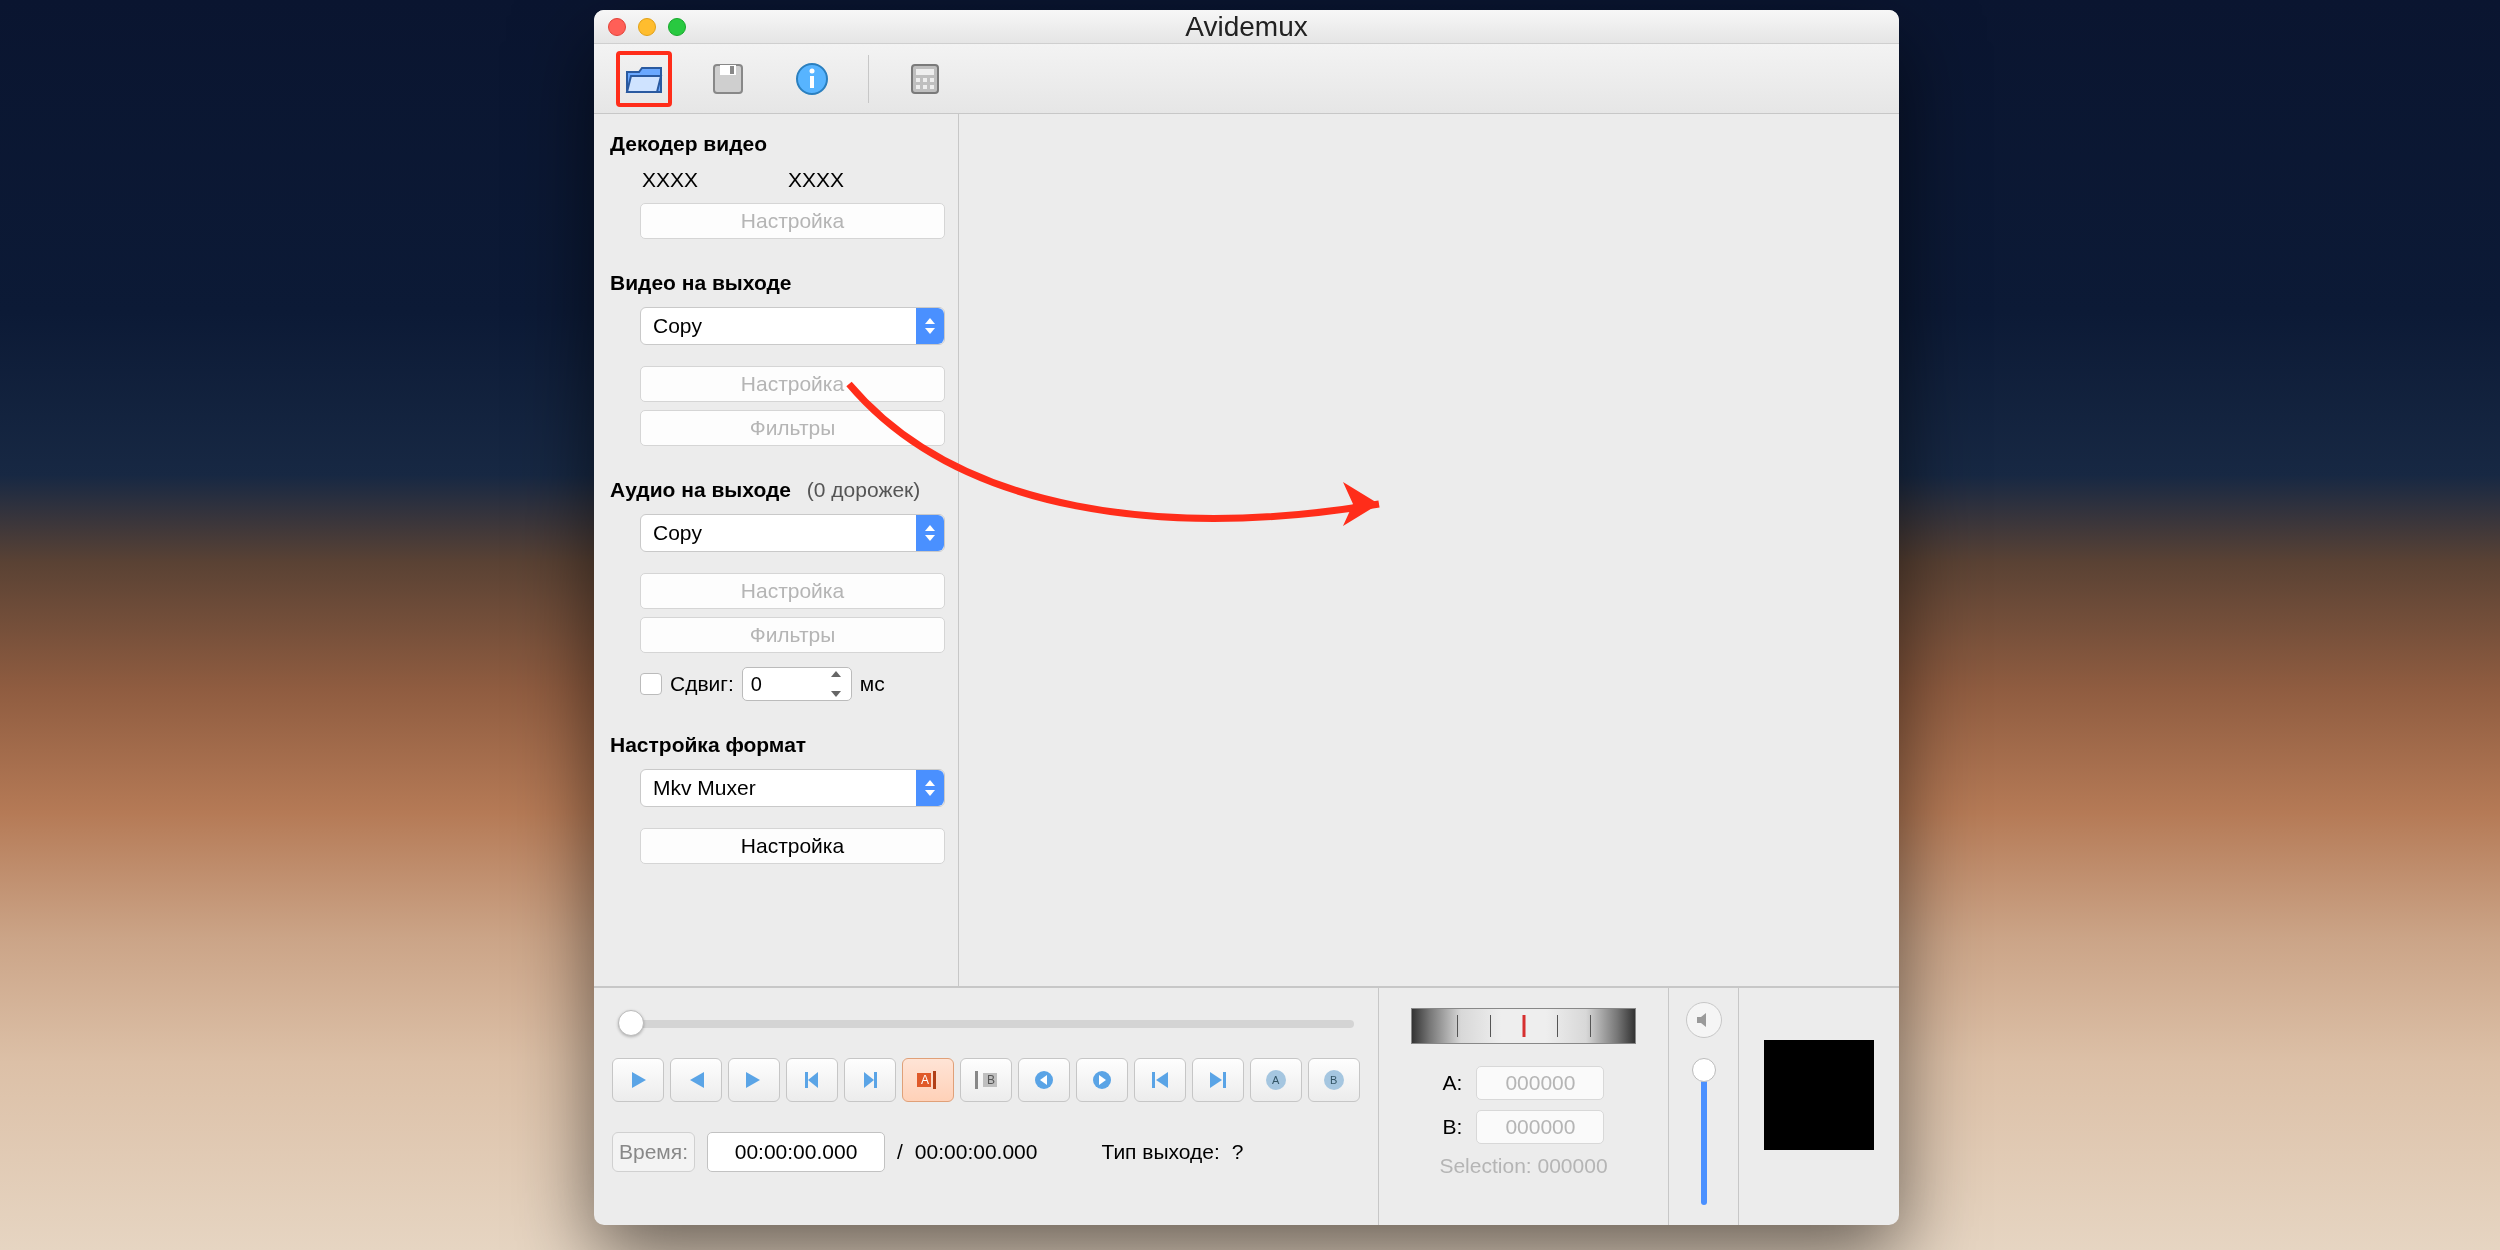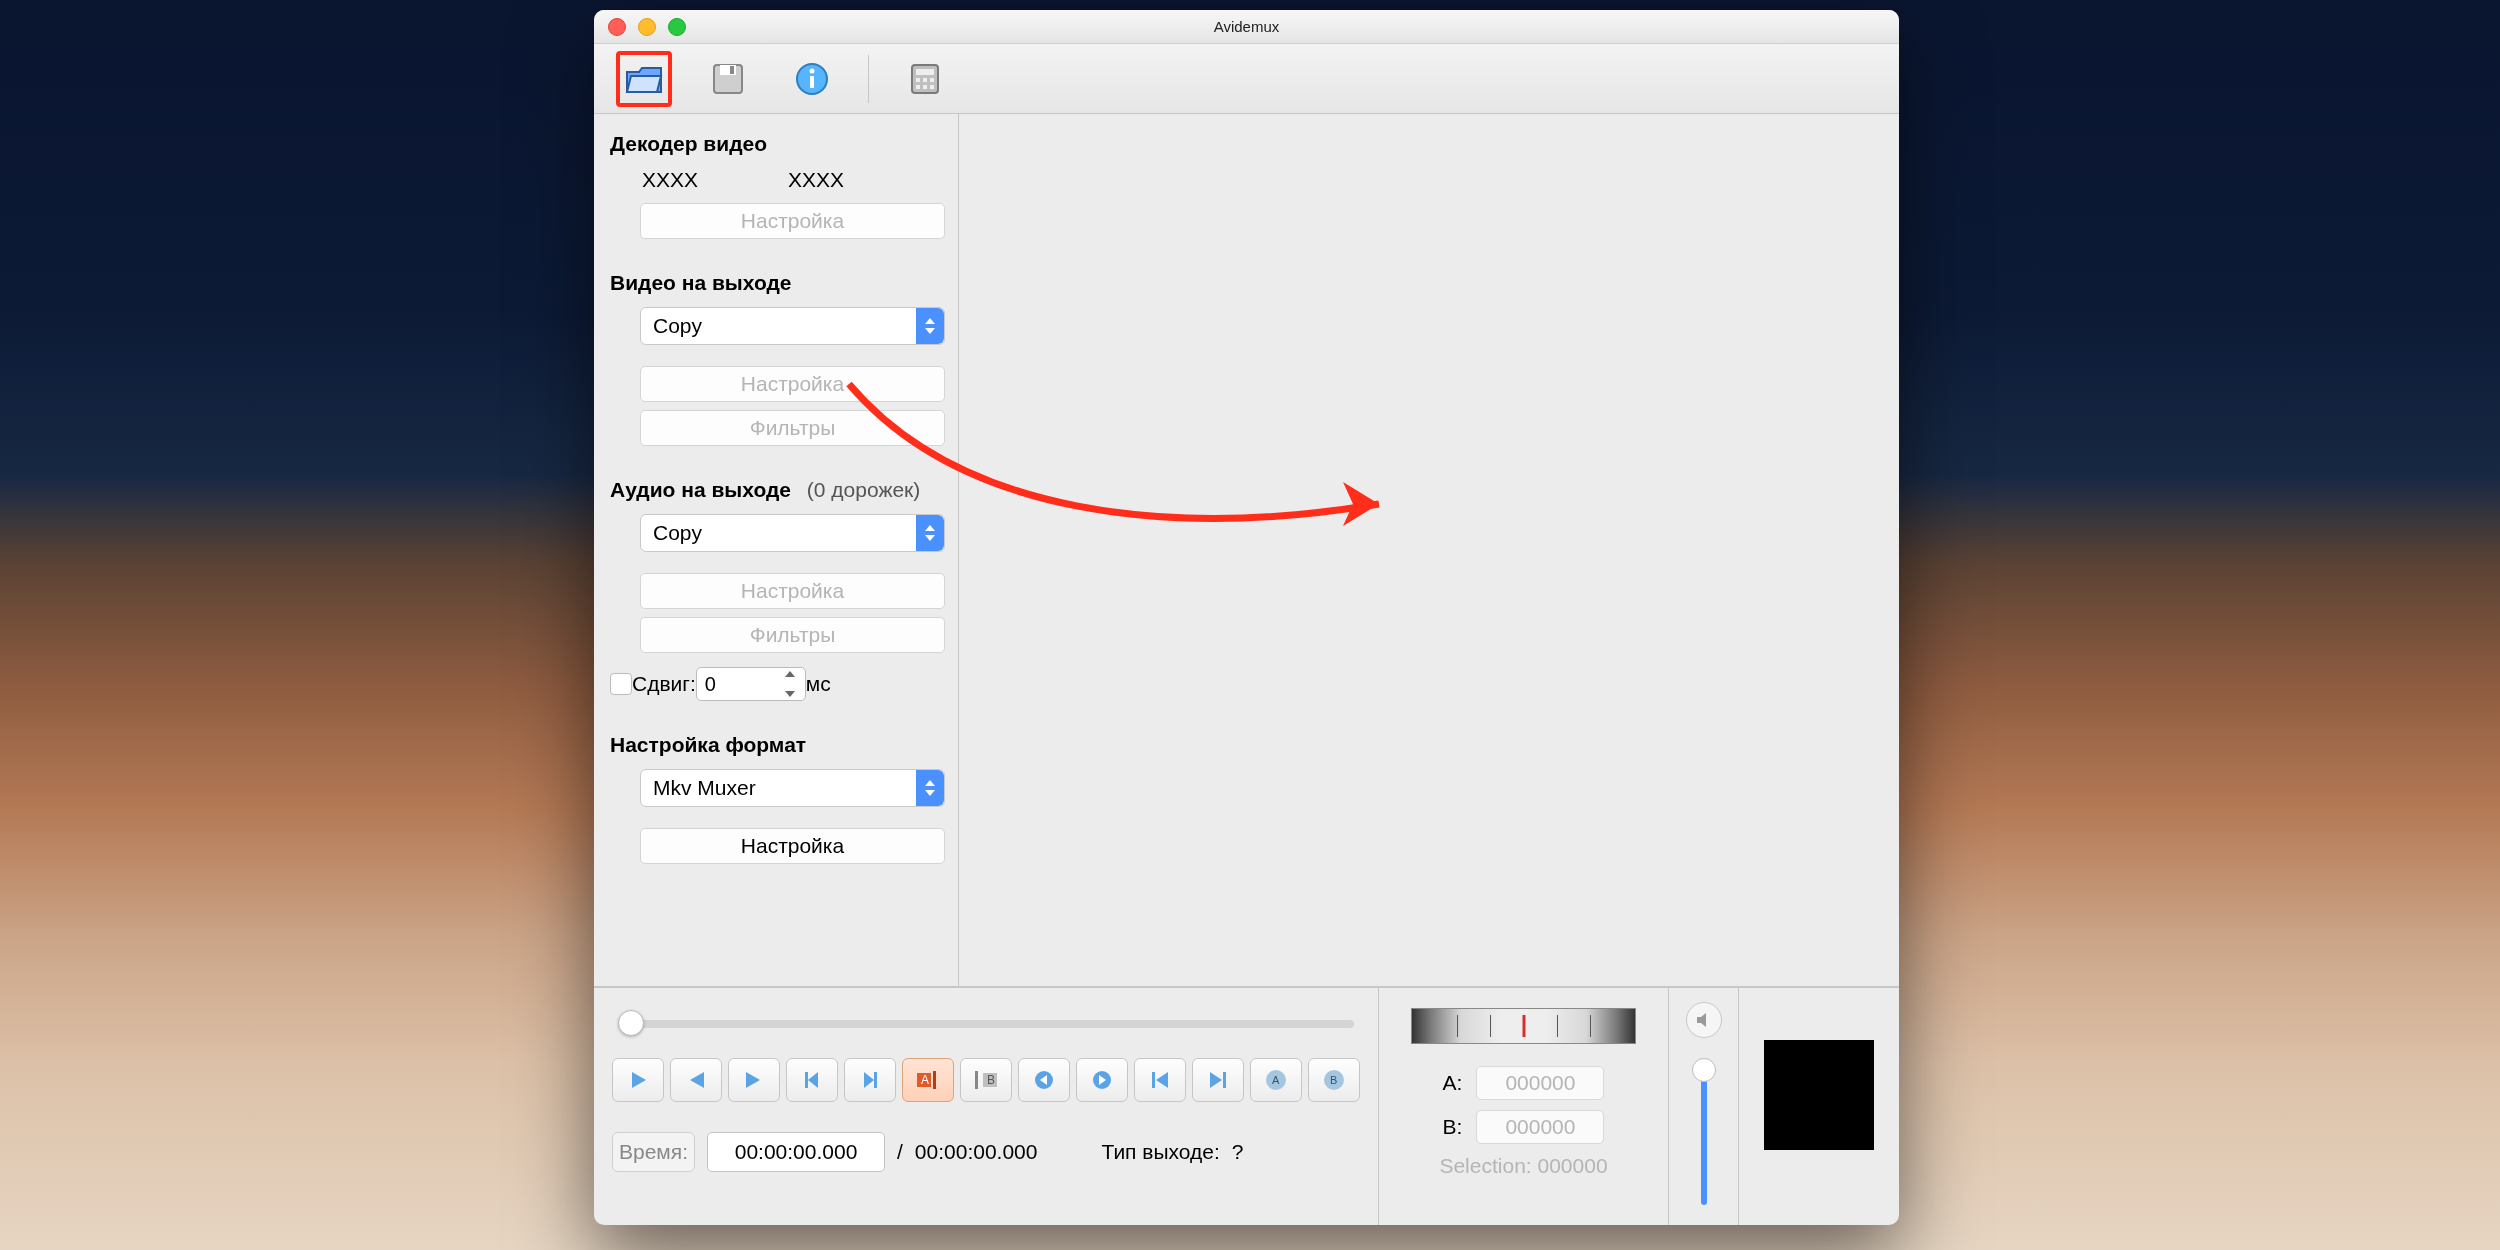--- a/index.html
+++ b/index.html
@@ -28,21 +28,21 @@
     background: linear-gradient(to bottom, #f7f7f7, #e5e5e5);
     border-bottom: 1px solid #cfcfcf;
     display: flex; align-items: center;
     position: relative;
   }
   .traffic { display: flex; gap: 12px; margin-left: 14px; }
   .traffic span { width: 18px; height: 18px; border-radius: 50%; display: inline-block; }
   .tl-close { background: #ff5f57; border:1px solid #e24238; }
   .tl-min   { background: #ffbd2e; border:1px solid #e1a016; }
   .tl-max   { background: #28c940; border:1px solid #17a82b; }
-  .titlebar .title { position:absolute; left:0; right:0; text-align:center; font-size:15px; color:#222; }
+  .titlebar .title { position:absolute; left:0; right:0; text-align:center; font-size:28px; color:#222; }
 
   
   .toolbar {
     height: 70px;
     background: linear-gradient(to bottom, #f3f3f3, #e6e6e6);
     border-bottom: 1px solid #c7c7c7;
     display:flex; align-items:center; gap:28px; padding-left:22px;
   }
   .tb-btn {
     width: 56px; height: 56px;
@@ -87,21 +87,21 @@
   }
   .select .caret::before, .select .caret::after {
     content:""; border-left:5px solid transparent; border-right:5px solid transparent;
   }
   .select .caret::before { border-bottom:6px solid #fff; margin-bottom:2px;}
   .select .caret::after  { border-top:6px solid #fff; margin-top:2px;}
 
   .gap { height: 26px; }
   .sec-title .sub { font-weight:400; color:#555; margin-left:10px; }
 
-  .shift-row { display:flex; align-items:center; gap:0; margin-top:14px; font-size:21px;}
+  .shift-row { display:flex; align-items:center; gap:8px; margin-left:30px; margin-top:14px; font-size:21px;}
   .checkbox { width:22px; height:22px; border:1px solid #bbb; border-radius:4px; background:#fff; }
   .numfield { width:110px; height:34px; border:1px solid #bbb; border-radius:5px; background:#fff; padding:0 8px; font-size:20px; display:flex; align-items:center; position:relative;}
   .numfield .spin { position:absolute; right:4px; top:3px; bottom:3px; width:16px; display:flex; flex-direction:column; justify-content:space-between;}
   .numfield .spin div { width:0;height:0; border-left:5px solid transparent; border-right:5px solid transparent;}
   .numfield .spin .up{ border-bottom:6px solid #666;}
   .numfield .spin .dn{ border-top:6px solid #666;}
 
   .btn.enabled { color:#000; }
 
   

